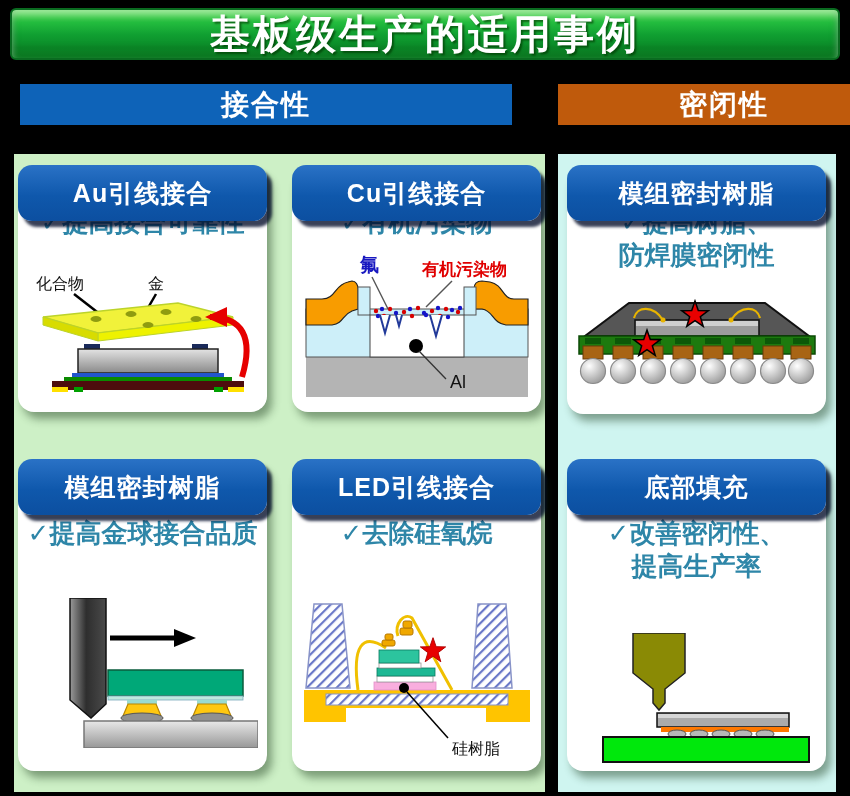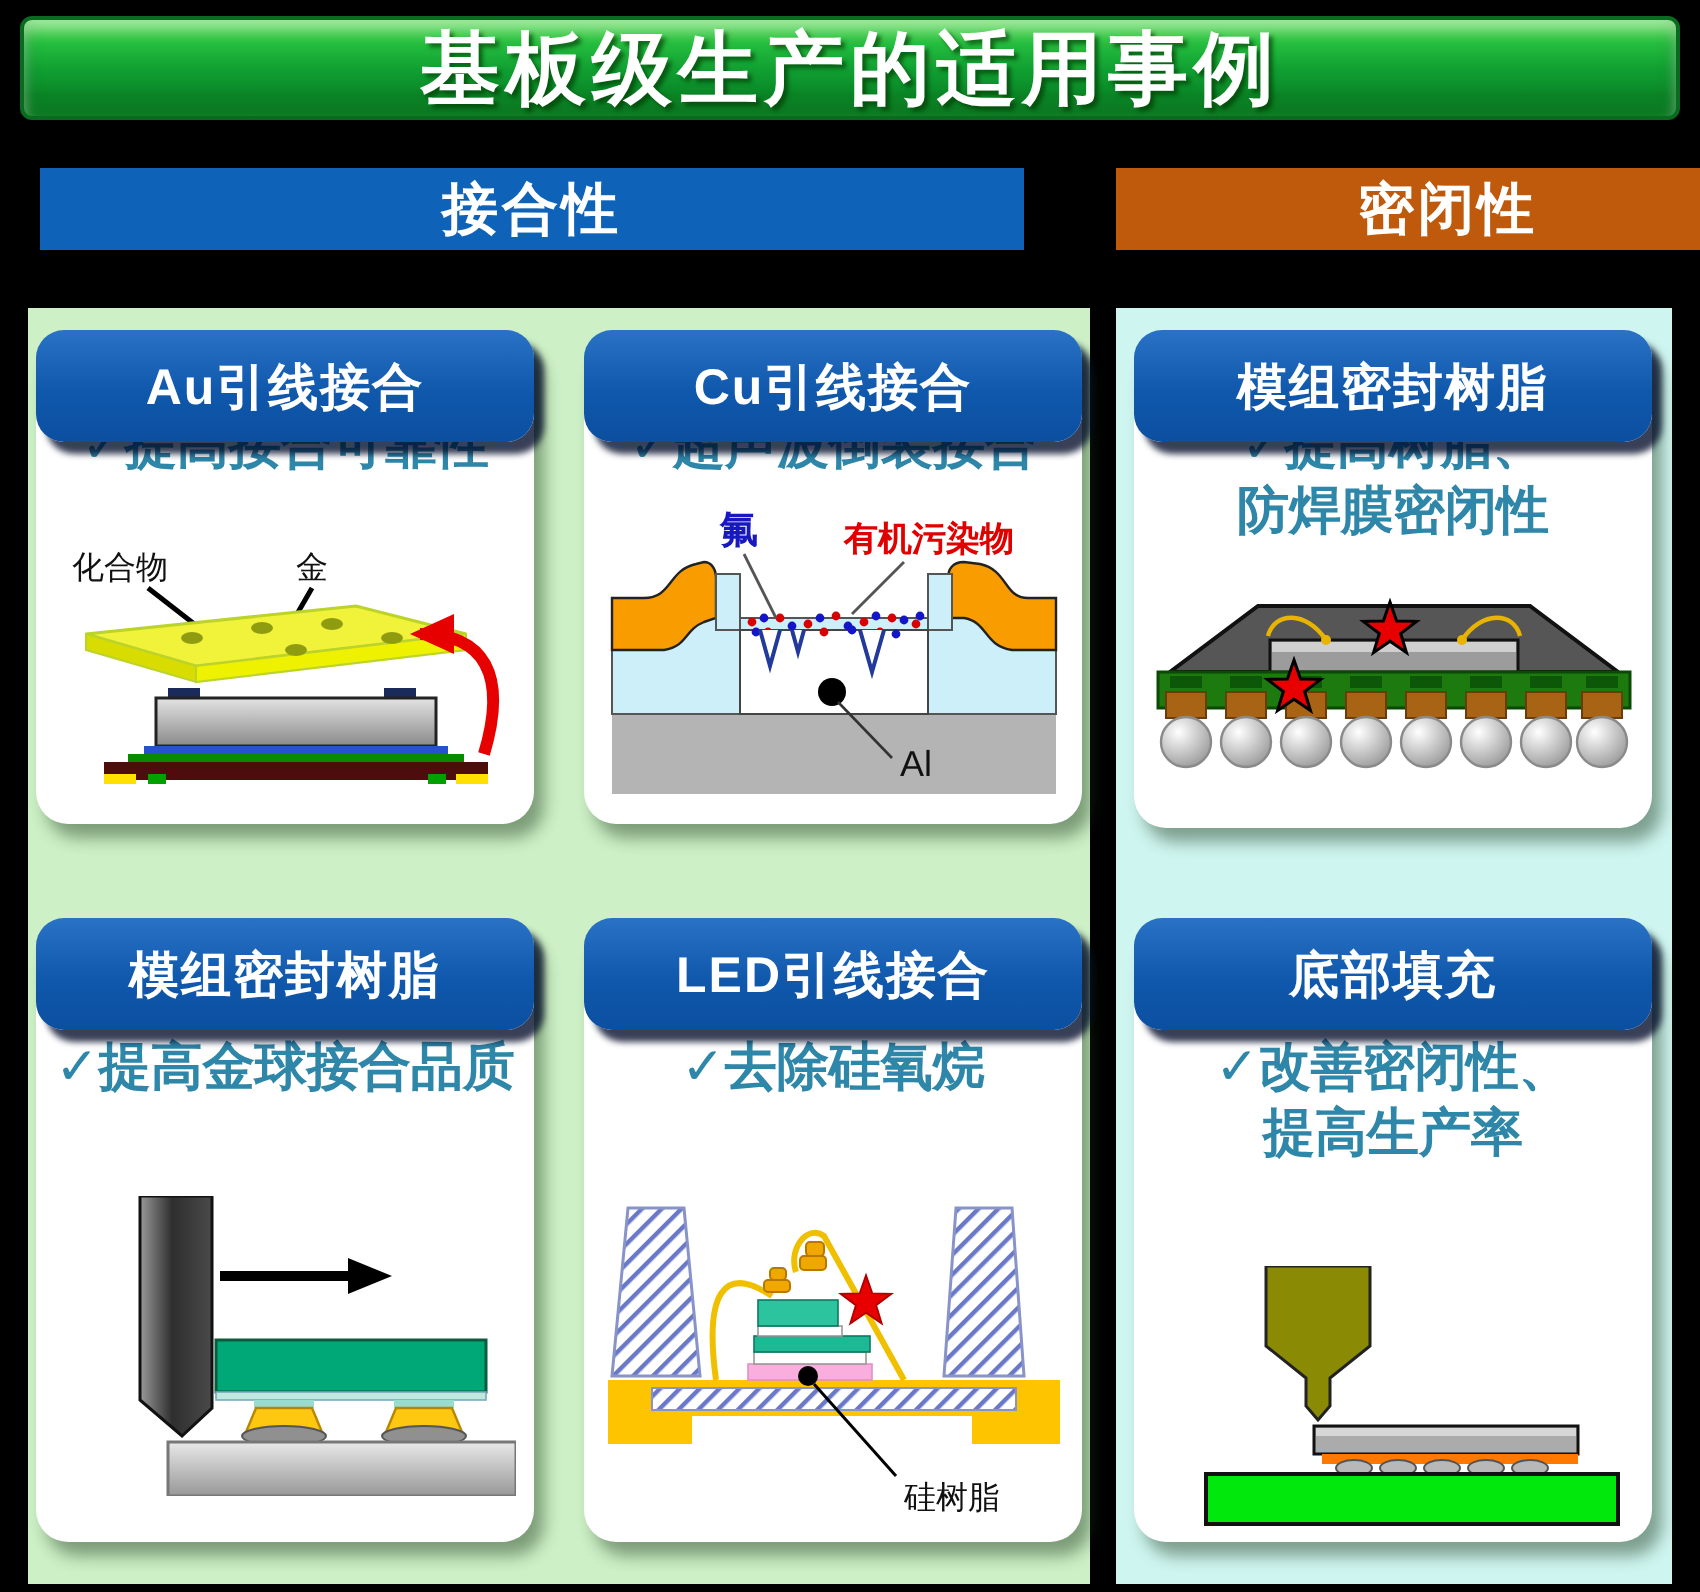--- a/index.html
+++ b/index.html
@@ -145,21 +145,21 @@
         <rect x="200" y="114" width="16" height="5" fill="#ffe000"></rect>
       </g>
       <path d="M214,104 C226,64 214,44 182,44" fill="none" stroke="#e60000" stroke-width="6" marker-end="url(#ah-red)"></path>
     </svg>
   </div>
   <div class="card-header">Au引线接合</div>
 </div>
 
 <div class="card" style="left:292px;top:133px;width:249px;height:279px">
   <div class="card-body">
-    <div class="benefit">✓超声波倒装接合</div>
+    <div class="benefit">✓有机污染物</div>
     <svg class="diagram m-cu" width="230" height="145" viewBox="0 0 230 145">
       <rect x="4" y="104" width="222" height="40" fill="#b4b4b4"></rect>
       <rect x="4" y="56" width="222" height="48" fill="#cdeff9" stroke="#555" stroke-width="1"></rect>
       <path d="M4,46 L20,46 C34,46 32,32 46,29 L50,28 C54,28 56,32 56,36 L56,56 L50,58 C40,62 42,70 30,72 L4,72 Z" fill="#f89c00" stroke="#222" stroke-width="1.2"></path>
       <path d="M226,46 L212,46 C200,46 202,32 188,29 L180,28 C174,28 172,32 172,36 L172,56 L180,56 C192,58 190,70 204,72 L226,72 Z" fill="#f89c00" stroke="#222" stroke-width="1.2"></path>
       <rect x="56" y="34" width="12" height="28" fill="#cdeff9" stroke="#555" stroke-width="1"></rect>
       <rect x="162" y="34" width="12" height="28" fill="#cdeff9" stroke="#555" stroke-width="1"></rect>
       <rect x="68" y="62" width="94" height="42" fill="#fff" stroke="#444" stroke-width="1"></rect>
       <g>
         <circle cx="74" cy="58" r="2.2" fill="#d80000"></circle>

